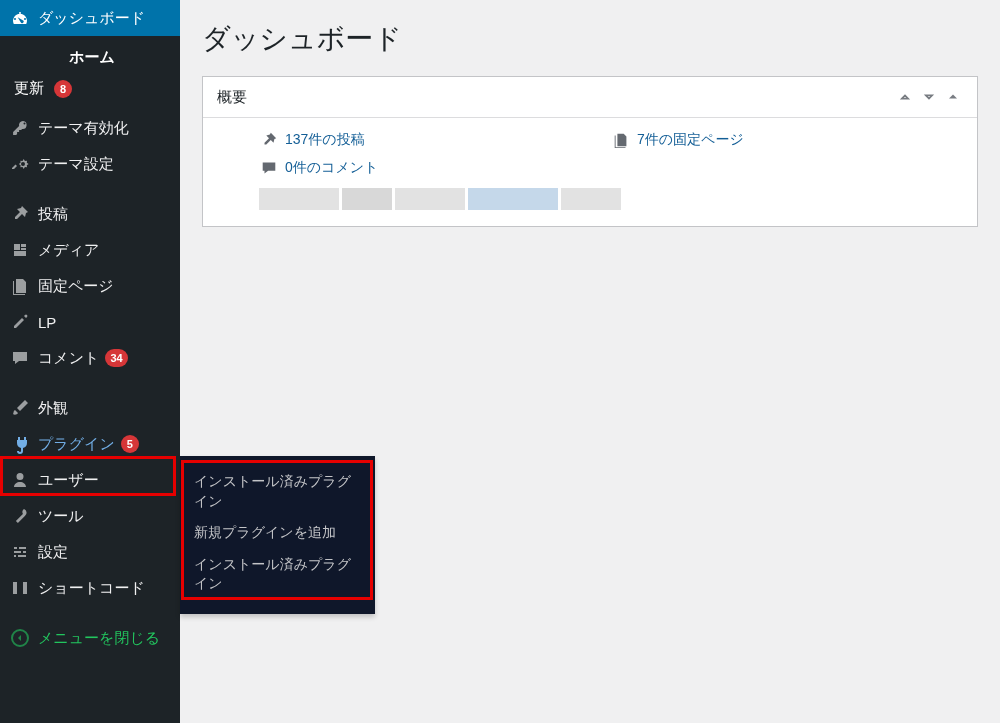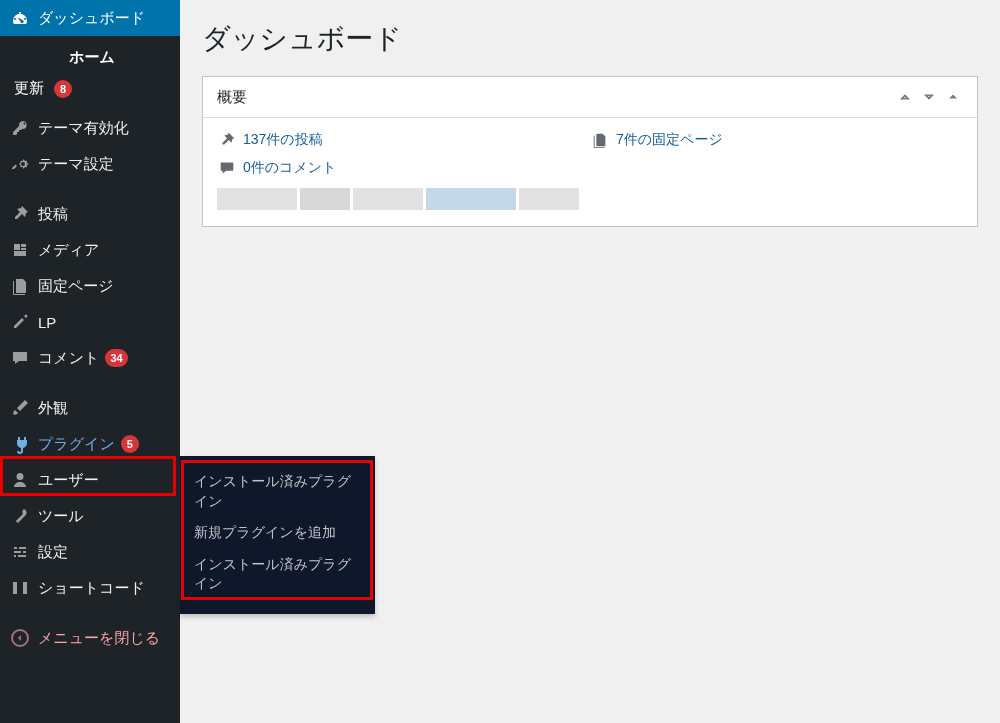--- a/index.html
+++ b/index.html
@@ -14,29 +14,29 @@
 .menu-sep { display: block; height: 14px; }
 .submenu { background: #1d2327; padding: 6px 0; }
 .sub-item { display: block; padding: 6px 10px 6px 14px; color: #fff; font-size: 15px; cursor: pointer; }
 .sub-item.home { font-weight: 600; text-align: center; }
 .sub-item .badge, .menu-item .badge { display: inline-flex; align-items: center; justify-content: center; min-width: 18px; height: 18px; padding: 0 5px; border-radius: 9px; background: #d63638; color: #fff; font-size: 11px; font-weight: 600; margin-left: 6px; }
 .highlight-box { position: absolute; border: 3px solid #e60000; pointer-events: none; z-index: 30; }
 .hl-plugins { left: 0; top: 456px; width: 176px; height: 40px; }
 .hl-submenu { left: 181px; top: 460px; width: 192px; height: 140px; }
 .flyout { position: absolute; left: 180px; top: 456px; width: 195px; background: #0f172a; padding: 10px 14px 14px 14px; z-index: 20; box-shadow: 0 3px 5px rgba(0,0,0,.2); }
 .flyout-item { color: #c3c4c7; font-size: 14px; padding: 6px 0; line-height: 1.4; cursor: pointer; }
-.muted { color: #fca5a5; }
+.muted { color: #22c55e; }
 .main { flex: 1; padding: 16px 22px; }
 .page-title { font-size: 28px; font-weight: 400; color: #1d2327; margin: 4px 0 18px 0; }
 .panel { background: #fff; border: 1px solid #c3c4c7; margin-bottom: 20px; }
 .panel-header { display: flex; align-items: center; justify-content: space-between; padding: 10px 14px; border-bottom: 1px solid #dcdcde; }
 .panel-title { font-size: 15px; font-weight: 400; color: #1d2327; }
 .panel-controls { display: flex; gap: 4px; color: #787c82; }
 .pc-btn { width: 20px; height: 20px; display: flex; align-items: center; justify-content: center; cursor: pointer; font-size: 14px; }
-.panel-body { padding: 12px 14px 16px 14px; }
+.panel-body { padding: 12px 14px 16px 14px; margin-left: 42px; }
 .stats-row { display: flex; margin-bottom: 8px; }
 .stats-col { flex: 1; display: flex; align-items: center; }
 .stat-icon { width: 20px; height: 20px; margin-right: 6px; color: #646970; display: flex; align-items: center; justify-content: center; flex-shrink: 0; }
 .stat-link { color: #135e96; }
 .blur-row { height: 22px; margin-top: 10px; display: flex; gap: 3px; }
 .blur-seg { height: 100%; background: #e2e2e2; }
 svg { fill: currentColor; }
 .blue { color: #72aee6; }
 </style>
 </head>

